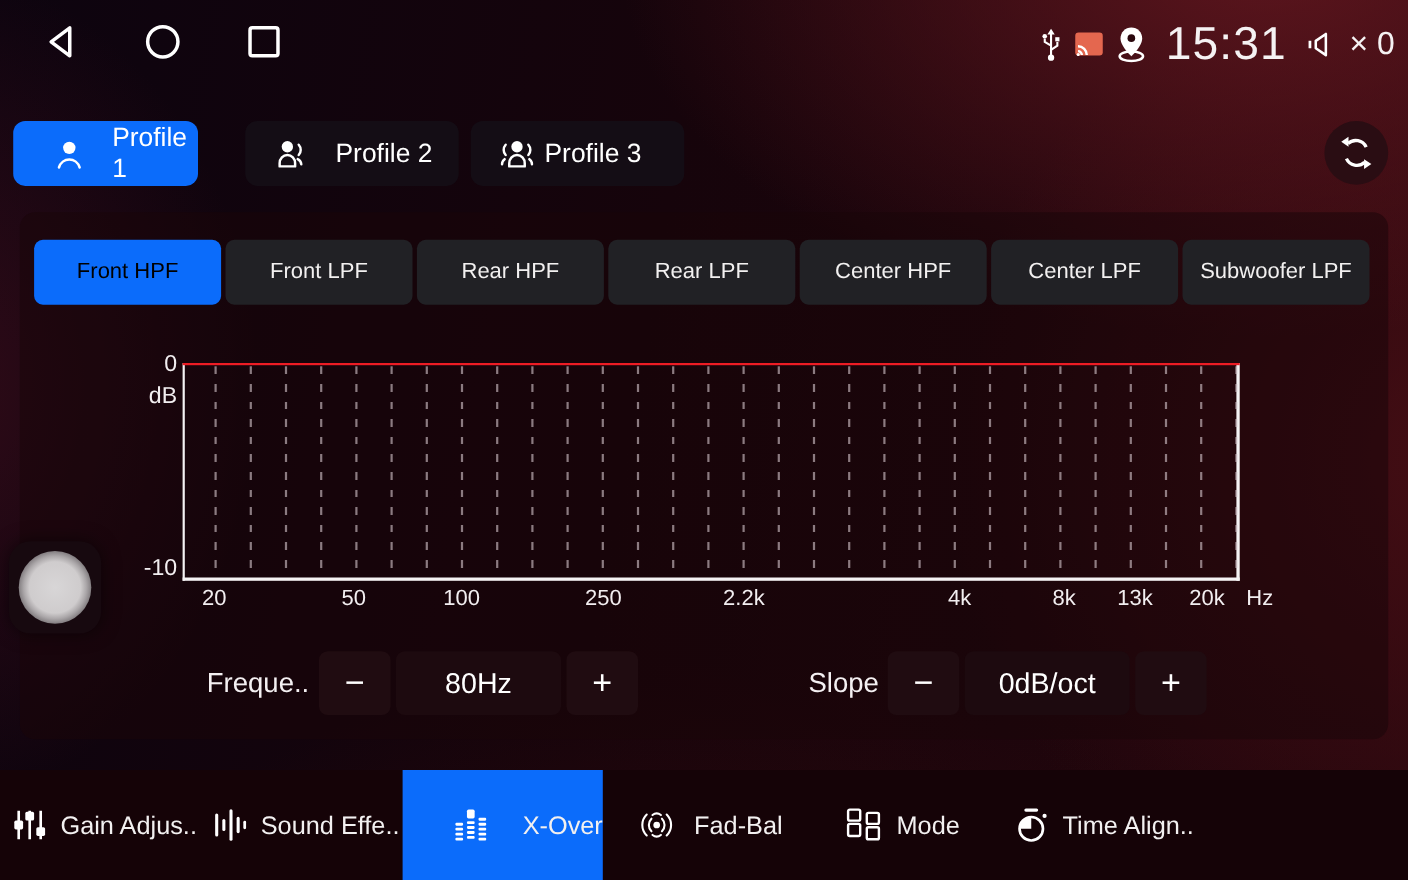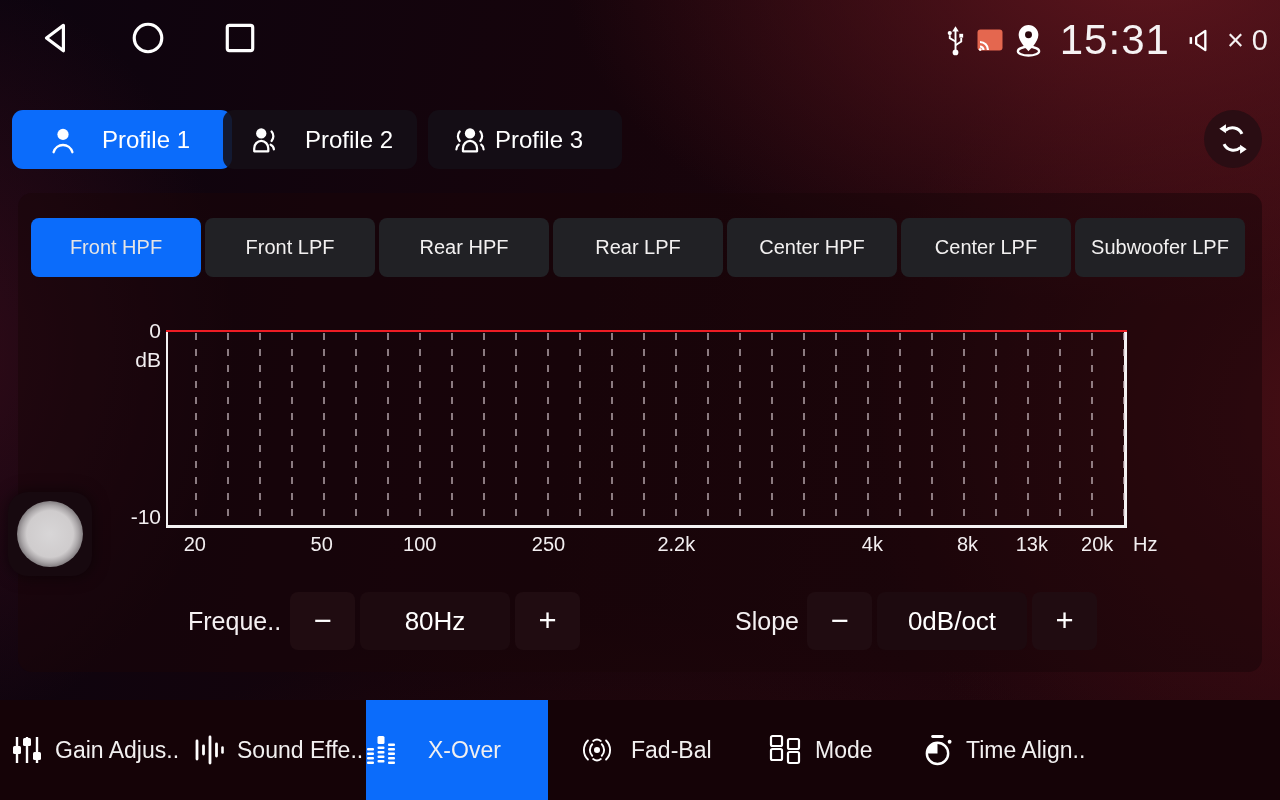--- a/index.html
+++ b/index.html
@@ -23,34 +23,34 @@
   .andnav .navbtn { width:40px; height:40px; display:flex; align-items:center; justify-content:center; }
   .status-right { position:absolute; right:12px; top:14px; height:52px; display:flex; align-items:center; gap:11px; }
   .clock { font-size:42px; font-weight:400; letter-spacing:1px; margin:0 6px; }
   .voltext { font-size:29px; margin-left:2px; }
 
   
   .profile-btn { position:absolute; top:110px; height:59px; border-radius:11px;
       display:flex; align-items:center; font-size:24px; color:#fff; cursor:default;
       background:rgba(21,15,23,0.88); }
   .profile-btn.active { background:#0b6cfb; }
-  .p1 { left:12px;  width:220px; padding-left:36px; gap:24px; }
+  .p1 { left:12px;  width:168px; padding-left:36px; gap:24px; }
   .p2 { left:223px; width:194px; padding-left:26px; gap:24px; }
   .p3 { left:428px; width:194px; padding-left:26px; gap:9px; }
   .refresh-btn { position:absolute; left:1204px; top:110px; width:58px; height:58px;
       border-radius:50%; background:#2a0d13; display:flex; align-items:center; justify-content:center; }
 
   
   .panel { position:absolute; left:18px; top:193px; width:1244px; height:479px;
       border-radius:14px; background:rgba(26,5,10,0.55); }
 
   .tabs { position:absolute; left:13px; top:25px; display:flex; gap:4px; }
   .tab { width:170px; height:59px; border-radius:8px; background:#212125; color:#f2f0f0;
       display:flex; align-items:center; justify-content:center; font-size:20px; }
-  .tab.active { background:#0b6cfb; color:#e5e5e5; }
+  .tab.active { background:#0b6cfb; color:#000000; }
 
   
   .chart-plot { position:absolute; left:148px; top:137px; width:961px; height:198px;
       border-left:2px solid #f4f2f3; border-right:3px solid #f4f2f3; border-bottom:3px solid #f4f2f3; }
   .response-line { position:absolute; left:-2px; right:-3px; top:0; height:2px; background:#ed1c24; }
   .gridline { position:absolute; top:3px; bottom:0; width:2px;
       background-image:repeating-linear-gradient(to bottom, rgba(211,196,202,0.62) 0 7px, transparent 7px 16px); }
   .ylab { position:absolute; width:40px; text-align:right; font-size:21px; color:#f2eef0; }
   .ylab.y0   { left:103px; top:126px; }
   .ylab.yunit{ left:103px; top:155px; }
@@ -75,21 +75,21 @@
   
   .knob-wrap { position:absolute; left:8px; top:492px; width:84px; height:84px; border-radius:20px;
       background:#17090f; box-shadow:0 0 16px rgba(0,0,0,0.55); }
   .knob { position:absolute; left:9px; top:9px; width:66px; height:66px; border-radius:50%;
       background:radial-gradient(circle at 50% 50%, #d8d6d7 0%, #cfcccd 50%, #aba7a9 61%, #817c7f 71%, #544e52 82%, #2e272b 93%, #1e171b 100%); }
 
   
   .bottomnav { position:absolute; left:0; top:700px; width:1280px; height:100px; background:#150307; }
   .nav-item { position:absolute; top:0; height:100px; display:flex; align-items:center; gap:13px;
       font-size:23px; color:#f2f0f0; white-space:nowrap; }
-  .nav-item.active-block { background:#0b6cfb; justify-content:flex-start;gap:32px; }
+  .nav-item.active-block { background:#0b6cfb; justify-content:flex-end;gap:32px; }
   .ni-gain  { left:12px; }
   .ni-sound { left:194px; }
   .ni-xover { left:366px; width:182px; }
   .ni-fad   { left:576px; }
   .ni-mode  { left:768px; }
   .ni-time  { left:922px; }
   .ni-return{ left:1130px; }
 </style>
 </head>
 <body>

